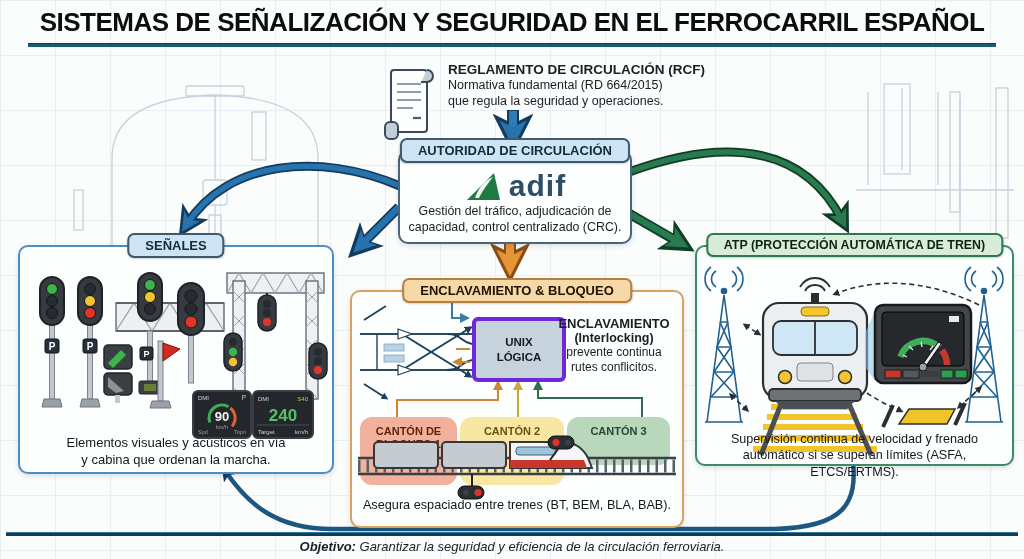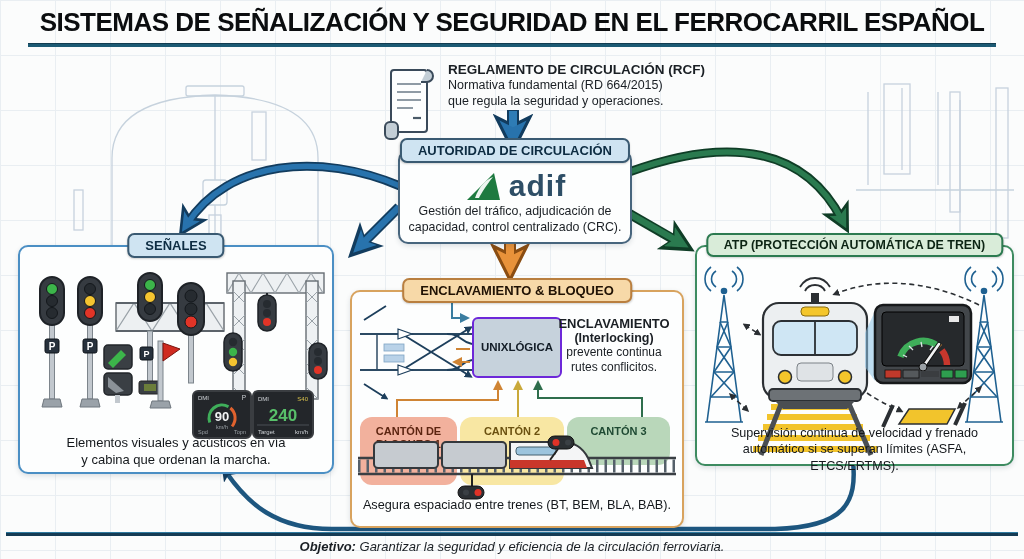--- a/index.html
+++ b/index.html
@@ -21,22 +21,22 @@
          box-shadow:0 1px 2px rgba(0,0,0,.18);z-index:5;}
   .badge-blue{background:#cfe4f2;border:2px solid #3a5a72;color:#0d2c42;}
   .badge-orange{background:#f7d9a8;border:2px solid #b97f3f;color:#201204;}
   .badge-green{background:#d9ecd9;border:2px solid #2c7a50;color:#0c2414;}
   .caption{position:absolute;left:0;right:0;text-align:center;font-size:13px;line-height:1.3;color:#14181c;}
   .rcf-head{font-size:13.5px;font-weight:bold;}
   .rcf-line{font-size:12.5px;line-height:1.3;}
   .dmi{position:absolute;background:#23262a;border:2px solid #3a3d41;border-radius:6px;z-index:4;}
   .canton{position:absolute;border-radius:12px;z-index:1;text-align:center;
           font-weight:bold;font-size:11px;line-height:1.2;padding-top:8px;box-sizing:border-box;}
-  #unix-box{left:120px;top:25px;width:86px;height:57px;background:#c6d2dc;border:2px solid #6d28d9;
-            border-radius:6px;z-index:4;display:flex;flex-direction:row;align-items:center;
+  #unix-box{left:120px;top:25px;width:86px;height:57px;background:#c6d2dc;border:4px solid #6d28d9;
+            border-radius:6px;z-index:4;display:flex;flex-direction:column;align-items:center;
             justify-content:center;font-weight:bold;font-size:11.5px;color:#121c26;line-height:1.25;text-align:right;}
   #encl-text{left:204px;top:24px;width:116px;text-align:center;z-index:4;}
   #encl-text .h{font-size:13px;font-weight:bold;}
   #encl-text .s{font-size:12.5px;font-weight:bold;}
   #encl-text .d{font-size:12px;line-height:1.25;}
   #footer-rule{top:532px;left:6px;right:6px;height:3px;background:#143b54;border-top:1px solid #2e7aa0;}
   #footer-text{top:539px;left:0;right:0;text-align:center;font-size:13px;}
   #footer-text .lbl{font-weight:bold;font-style:italic;}
   #footer-text .txt{font-style:italic;}
   .lyr{position:absolute;left:0;top:0;pointer-events:none;}
@@ -410,21 +410,21 @@
     </g>
 
     <g stroke="#2b2f33" stroke-width="1.6" stroke-dasharray="5 3.5" fill="none">
       <path d="M48,78 L62,87" marker-start="url(#m-dk)" marker-end="url(#m-dk)"></path>
       <path d="M282,58 C225,30 175,32 138,47" marker-end="url(#m-dk)"></path>
       <path d="M170,146 C188,158 196,160 204,164" marker-end="url(#m-dk)"></path>
       <path d="M262,160 L283,141" marker-start="url(#m-dk)" marker-end="url(#m-dk)"></path>
       <path d="M34,148 L50,163" marker-start="url(#m-dk)" marker-end="url(#m-dk)"></path>
     </g>
   </svg>
-  <div class="caption" style="top:178px;font-size:12.6px">
+  <div class="caption" style="top:184px;font-size:12.6px">
     <div>Supervisión continua de velocidad y frenado</div>
     <div>automático si se superan límites (ASFA, ETCS/ERTMS).</div>
   </div>
 </div>
 
 <div id="footer-rule" class="abs"></div>
 <div id="footer-text" class="abs">
   <span class="lbl">Objetivo:</span>
   <span class="txt">Garantizar la seguridad y eficiencia de la circulación ferroviaria.</span>
 </div>

